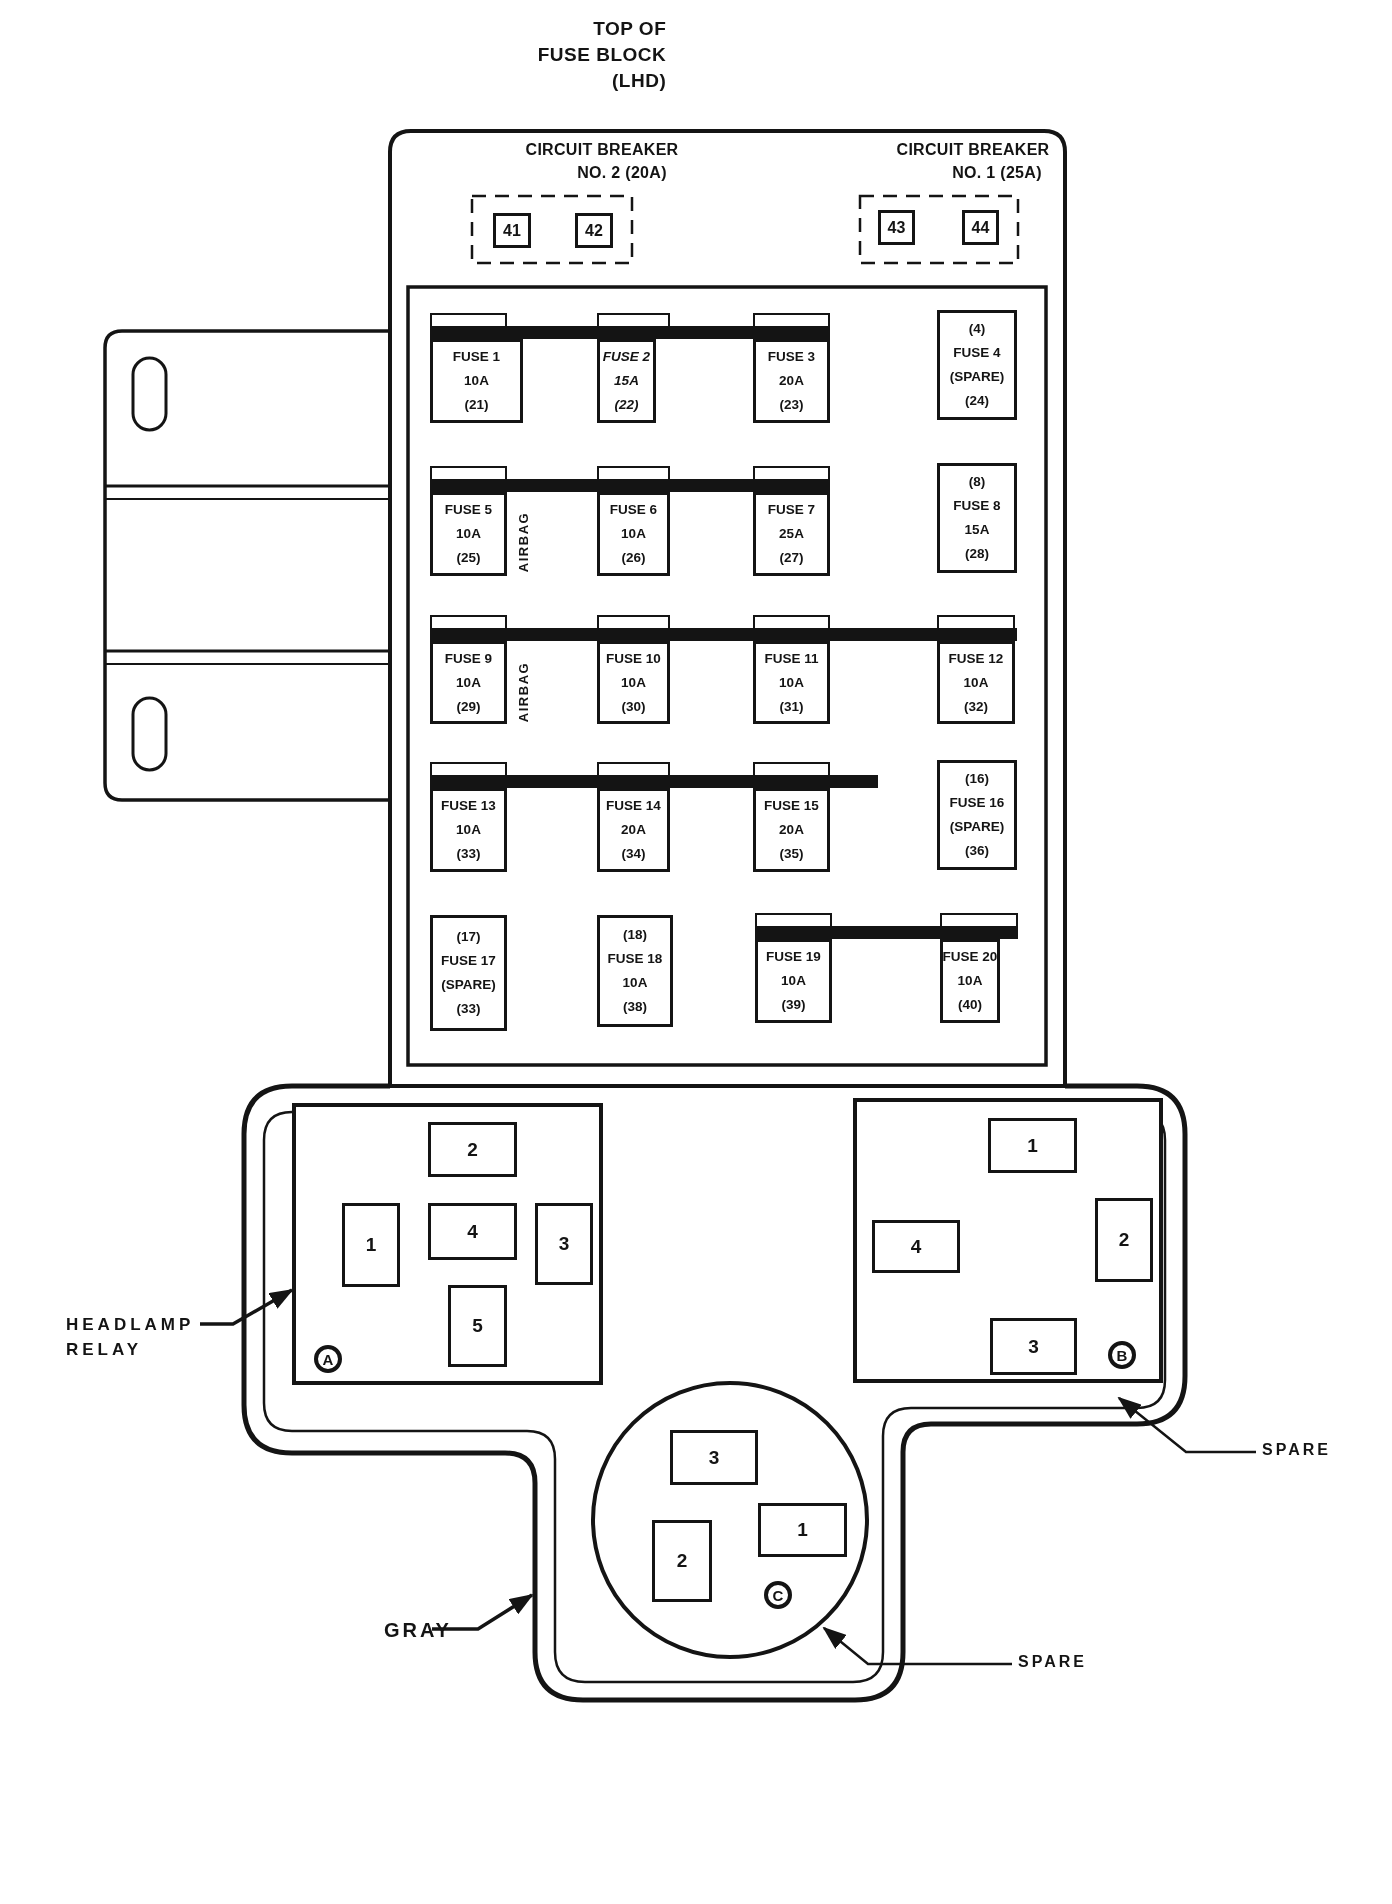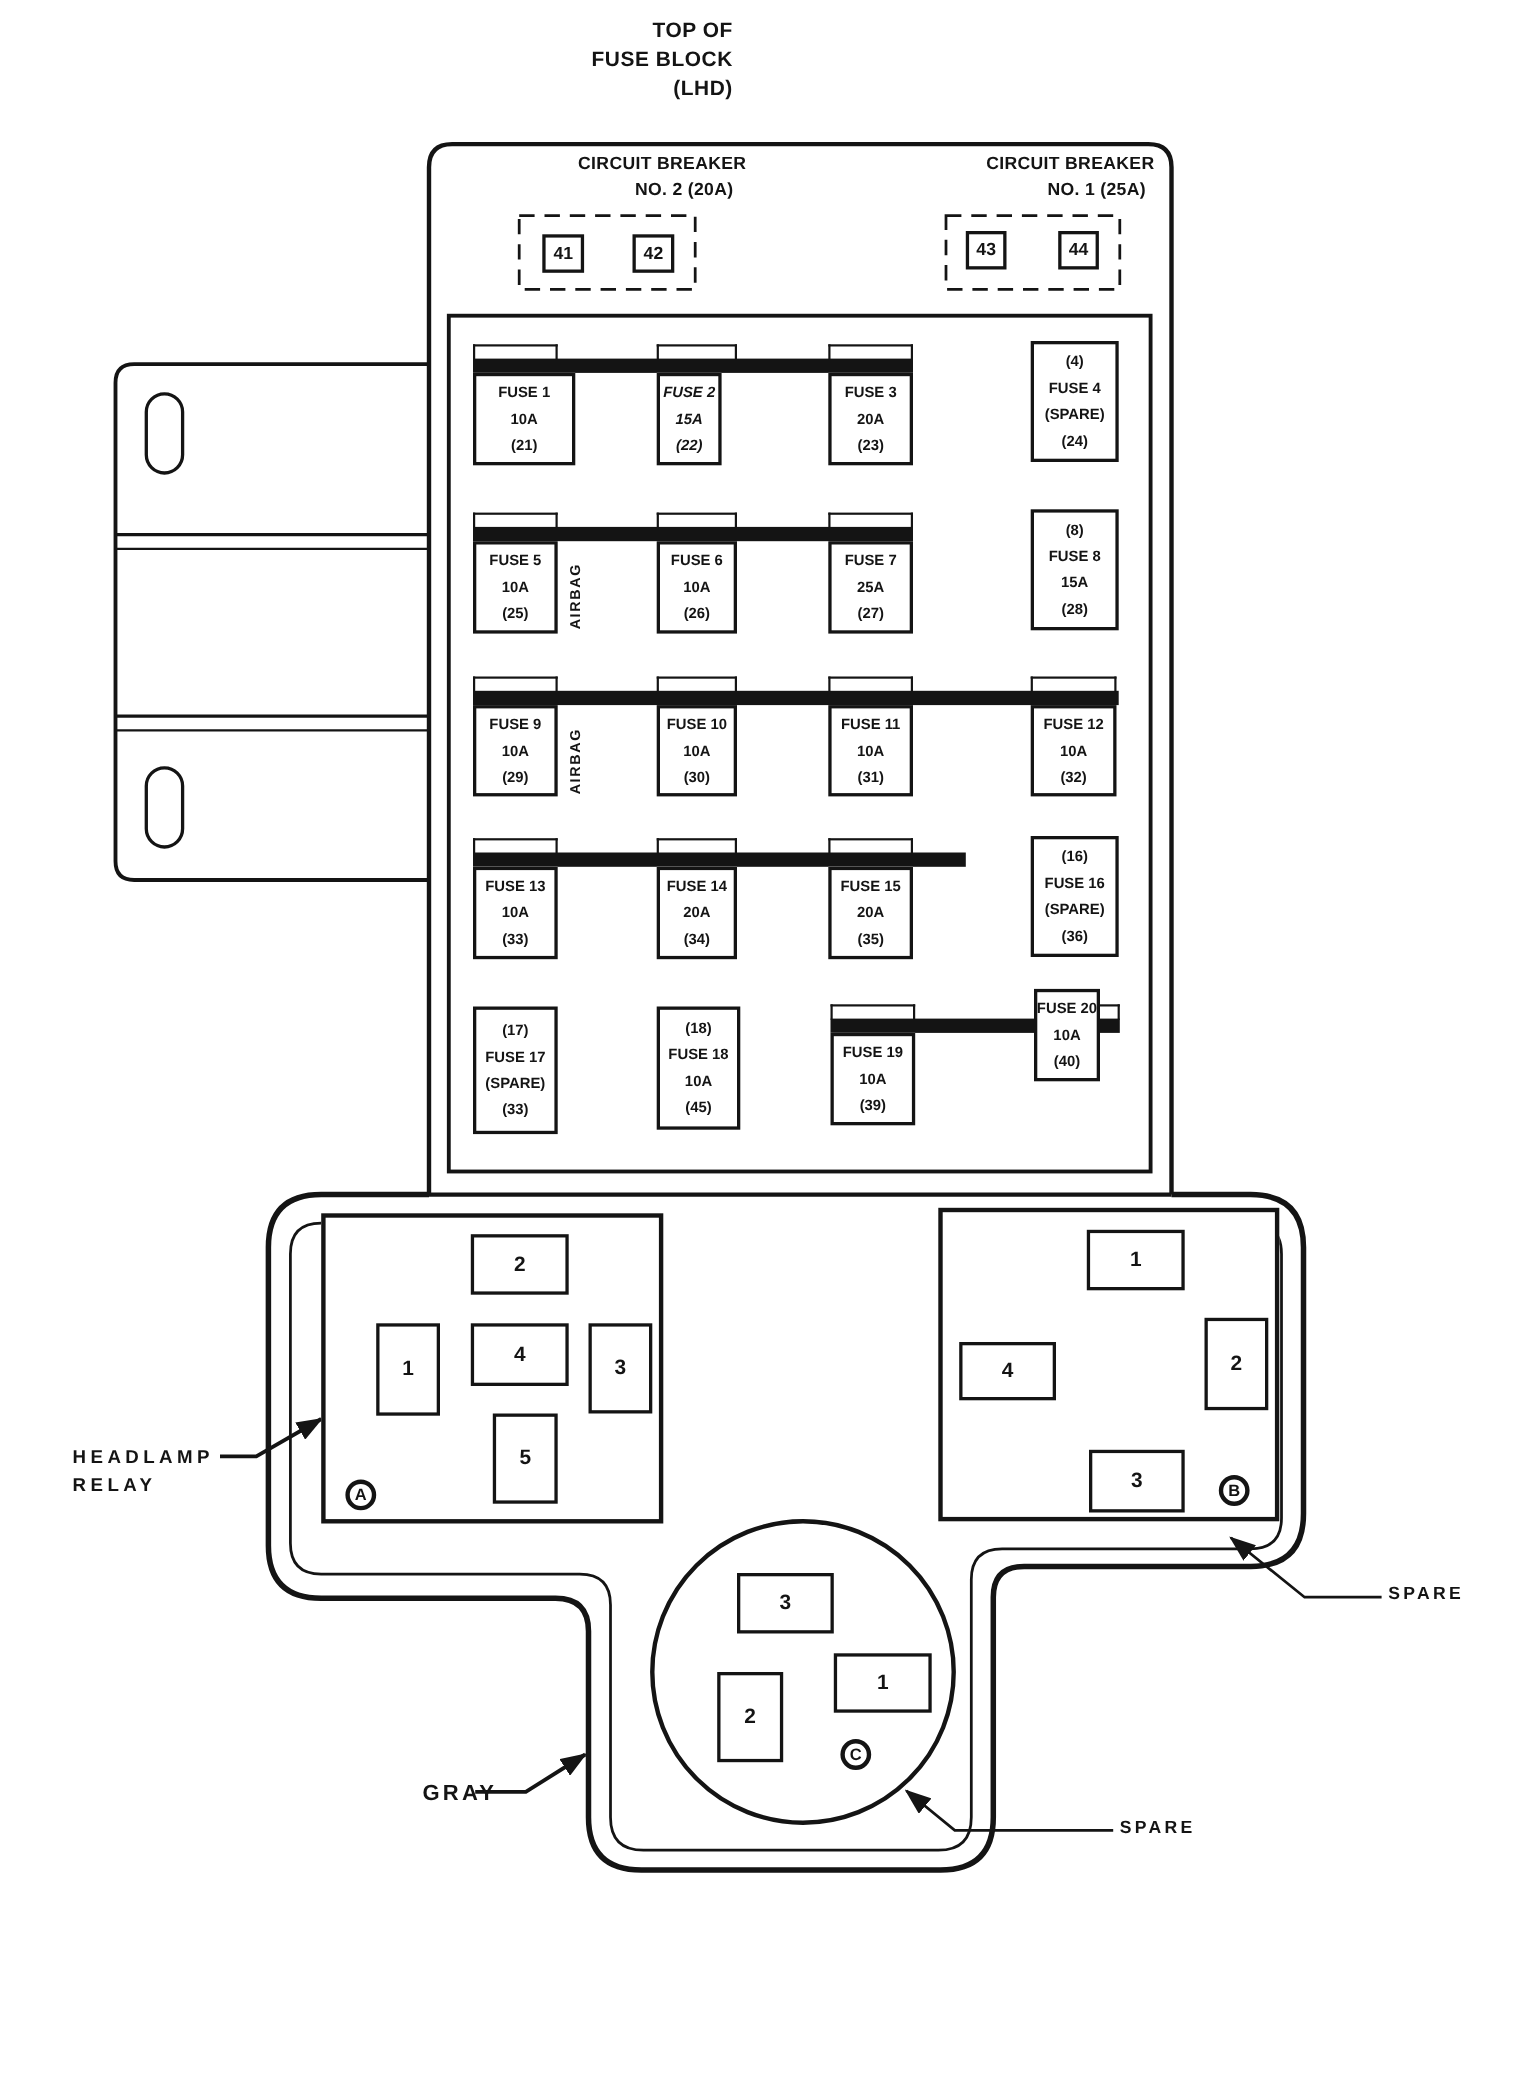--- a/index.html
+++ b/index.html
@@ -194,28 +194,28 @@
   <div class="fuse" style="left:430px;top:915px;width:77px;height:116px;">
     <div>(17)</div>
     <div>FUSE 17</div>
     <div>(SPARE)</div>
     <div>(33)</div>
   </div>
   <div class="fuse" style="left:597px;top:915px;width:76px;height:112px;">
     <div>(18)</div>
     <div>FUSE 18</div>
     <div>10A</div>
-    <div>(45)</div>
+    <div>(38)</div>
   </div>
   <div class="fuse" style="left:755px;top:939px;width:77px;height:84px;">
     <div>FUSE 19</div>
     <div>10A</div>
     <div>(39)</div>
   </div>
-  <div class="fuse" style="left:940px;top:899px;width:60px;height:84px;">
+  <div class="fuse" style="left:940px;top:939px;width:60px;height:84px;">
     <div>FUSE 20</div>
     <div>10A</div>
     <div>(40)</div>
   </div>
 
   <div class="airbag" style="left:523px;top:542px;">AIRBAG</div>
   <div class="airbag" style="left:523px;top:692px;">AIRBAG</div>
 
   <div class="relay-block" style="left:292px;top:1103px;width:311px;height:282px;"></div>
   <div class="pin" style="left:428px;top:1122px;width:89px;height:55px;">2</div>

